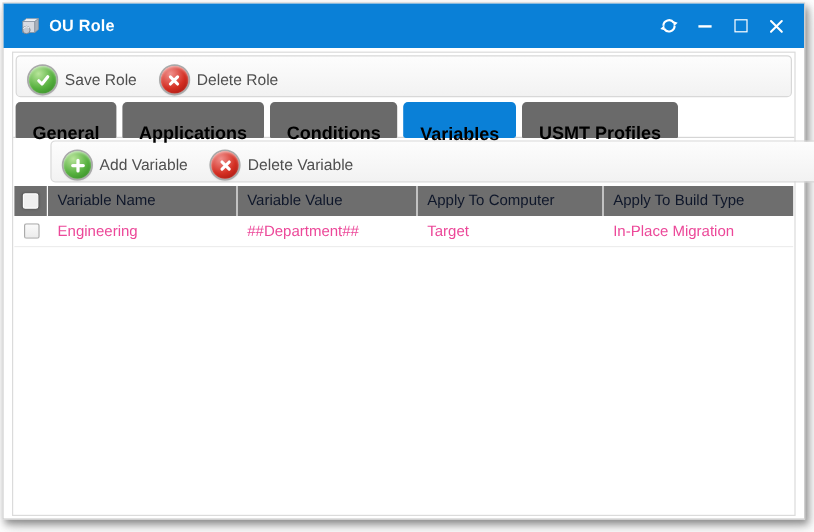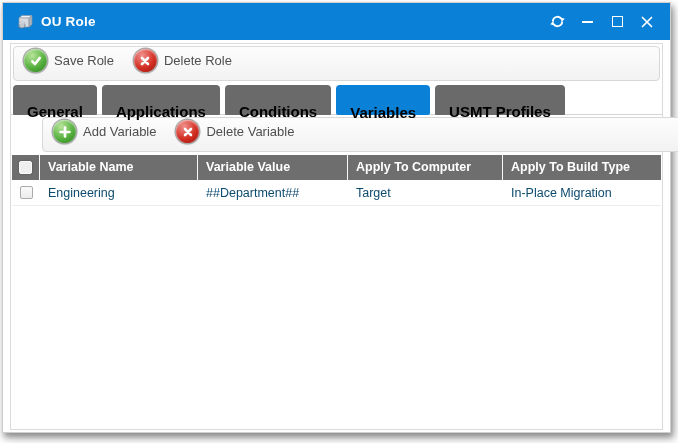--- a/index.html
+++ b/index.html
@@ -19,21 +19,21 @@
   .ctrl { width:30px; height:37px; display:flex; align-items:center; justify-content:center; cursor:default; }
 
   
   .client-frame { position:absolute; left:7px; top:40px; width:653px; height:387px;
                   border:1px solid #dbdbdb; background:#fff; }
 
   
   .tb-panel { position:absolute; left:10px; width:647px; height:35px;
               border:1px solid #d8d8d8; border-radius:4px;
               background:linear-gradient(#fdfdfd,#f2f2f2);
-              display:flex; align-items:flex-start; padding-left:8px; gap:12px; }
+              display:flex; align-items:flex-end; padding-left:8px; gap:12px; }
   .tb-top { top:43px; }
   .tb-vars { top:114px;margin-left:29px; }
   .tbtn { display:flex; align-items:center; gap:7px; font-size:13px; color:#4f4f4f;
           padding:2px 6px 2px 2px; cursor:default; }
   .circle { width:23px; height:23px; border-radius:50%; flex:0 0 auto;
             display:flex; align-items:center; justify-content:center;
             box-shadow: 0 0 0 1.5px #a9a9a9, 0 1px 2px rgba(0,0,0,.35), inset 0 1px 2px rgba(255,255,255,.55); }
   .circle.green { background: radial-gradient(circle at 35% 28%, #b8e59a, #56b03e 55%, #2e8420 95%); }
   .circle.red   { background: radial-gradient(circle at 35% 28%, #f0908c, #d42f23 55%, #9c120c 95%); }
 
@@ -41,26 +41,26 @@
   .tabs { position:absolute; left:10px; top:85px; height:27px; display:flex; gap:5px; align-items:flex-end; z-index:3; }
   .tab { height:24px; line-height:24px; padding:15px 14px; background:#6a6a6a; color:#000000;
          font-size:15px; font-weight:bold; border-radius:4px 4px 1px 1px; cursor:default; white-space:nowrap; }
   .tab.active { background:#0a80d7; height:27px; line-height:26px; border-radius:4px 4px 2px 2px; }
   .tabline { position:absolute; left:8px; top:111px; width:651px; height:0;
              border-top:1px solid #d5d5d5; z-index:1; }
 
   
   .grid { position:absolute; left:9px; top:152px; width:649px; }
   .grid-header { display:flex; height:25px; background:#6e6e6e; align-items:stretch; }
-  .hcell { color:#ffffff; font-size:12.5px; font-weight:bold; line-height:25px;
+  .hcell { color:#0f172a; font-size:12.5px; font-weight:normal; line-height:25px;
            padding-left:8px; border-right:1px solid #fafafa; overflow:hidden; white-space:nowrap; }
   .hcell:last-child { border-right:none; }
   .grid-row { display:flex; height:26px; background:#fff; align-items:center;
               border-bottom:1px solid #ededed; }
-  .cell { font-size:12.5px; color:#0c4a6e; padding-left:8px; overflow:hidden; white-space:nowrap; }
+  .cell { font-size:12.5px; color:#ec4899; padding-left:8px; overflow:hidden; white-space:nowrap; }
   .c-check { width:28px; display:flex; align-items:center; justify-content:center; padding-left:0; }
   .c1 { width:158px; } .c2 { width:150px; } .c3 { width:155px; } .c4 { flex:1; }
 
   .checkbox { width:13px; height:13px; border:1px solid #ababab; border-radius:2px;
               background:linear-gradient(#fafafa,#ececec); }
   .checkbox.header { border:1px solid #fbfbfb; background:#efefef;
                      box-shadow:0 0 2px rgba(0,0,0,.35); }
 </style>
 </head>
 <body>

